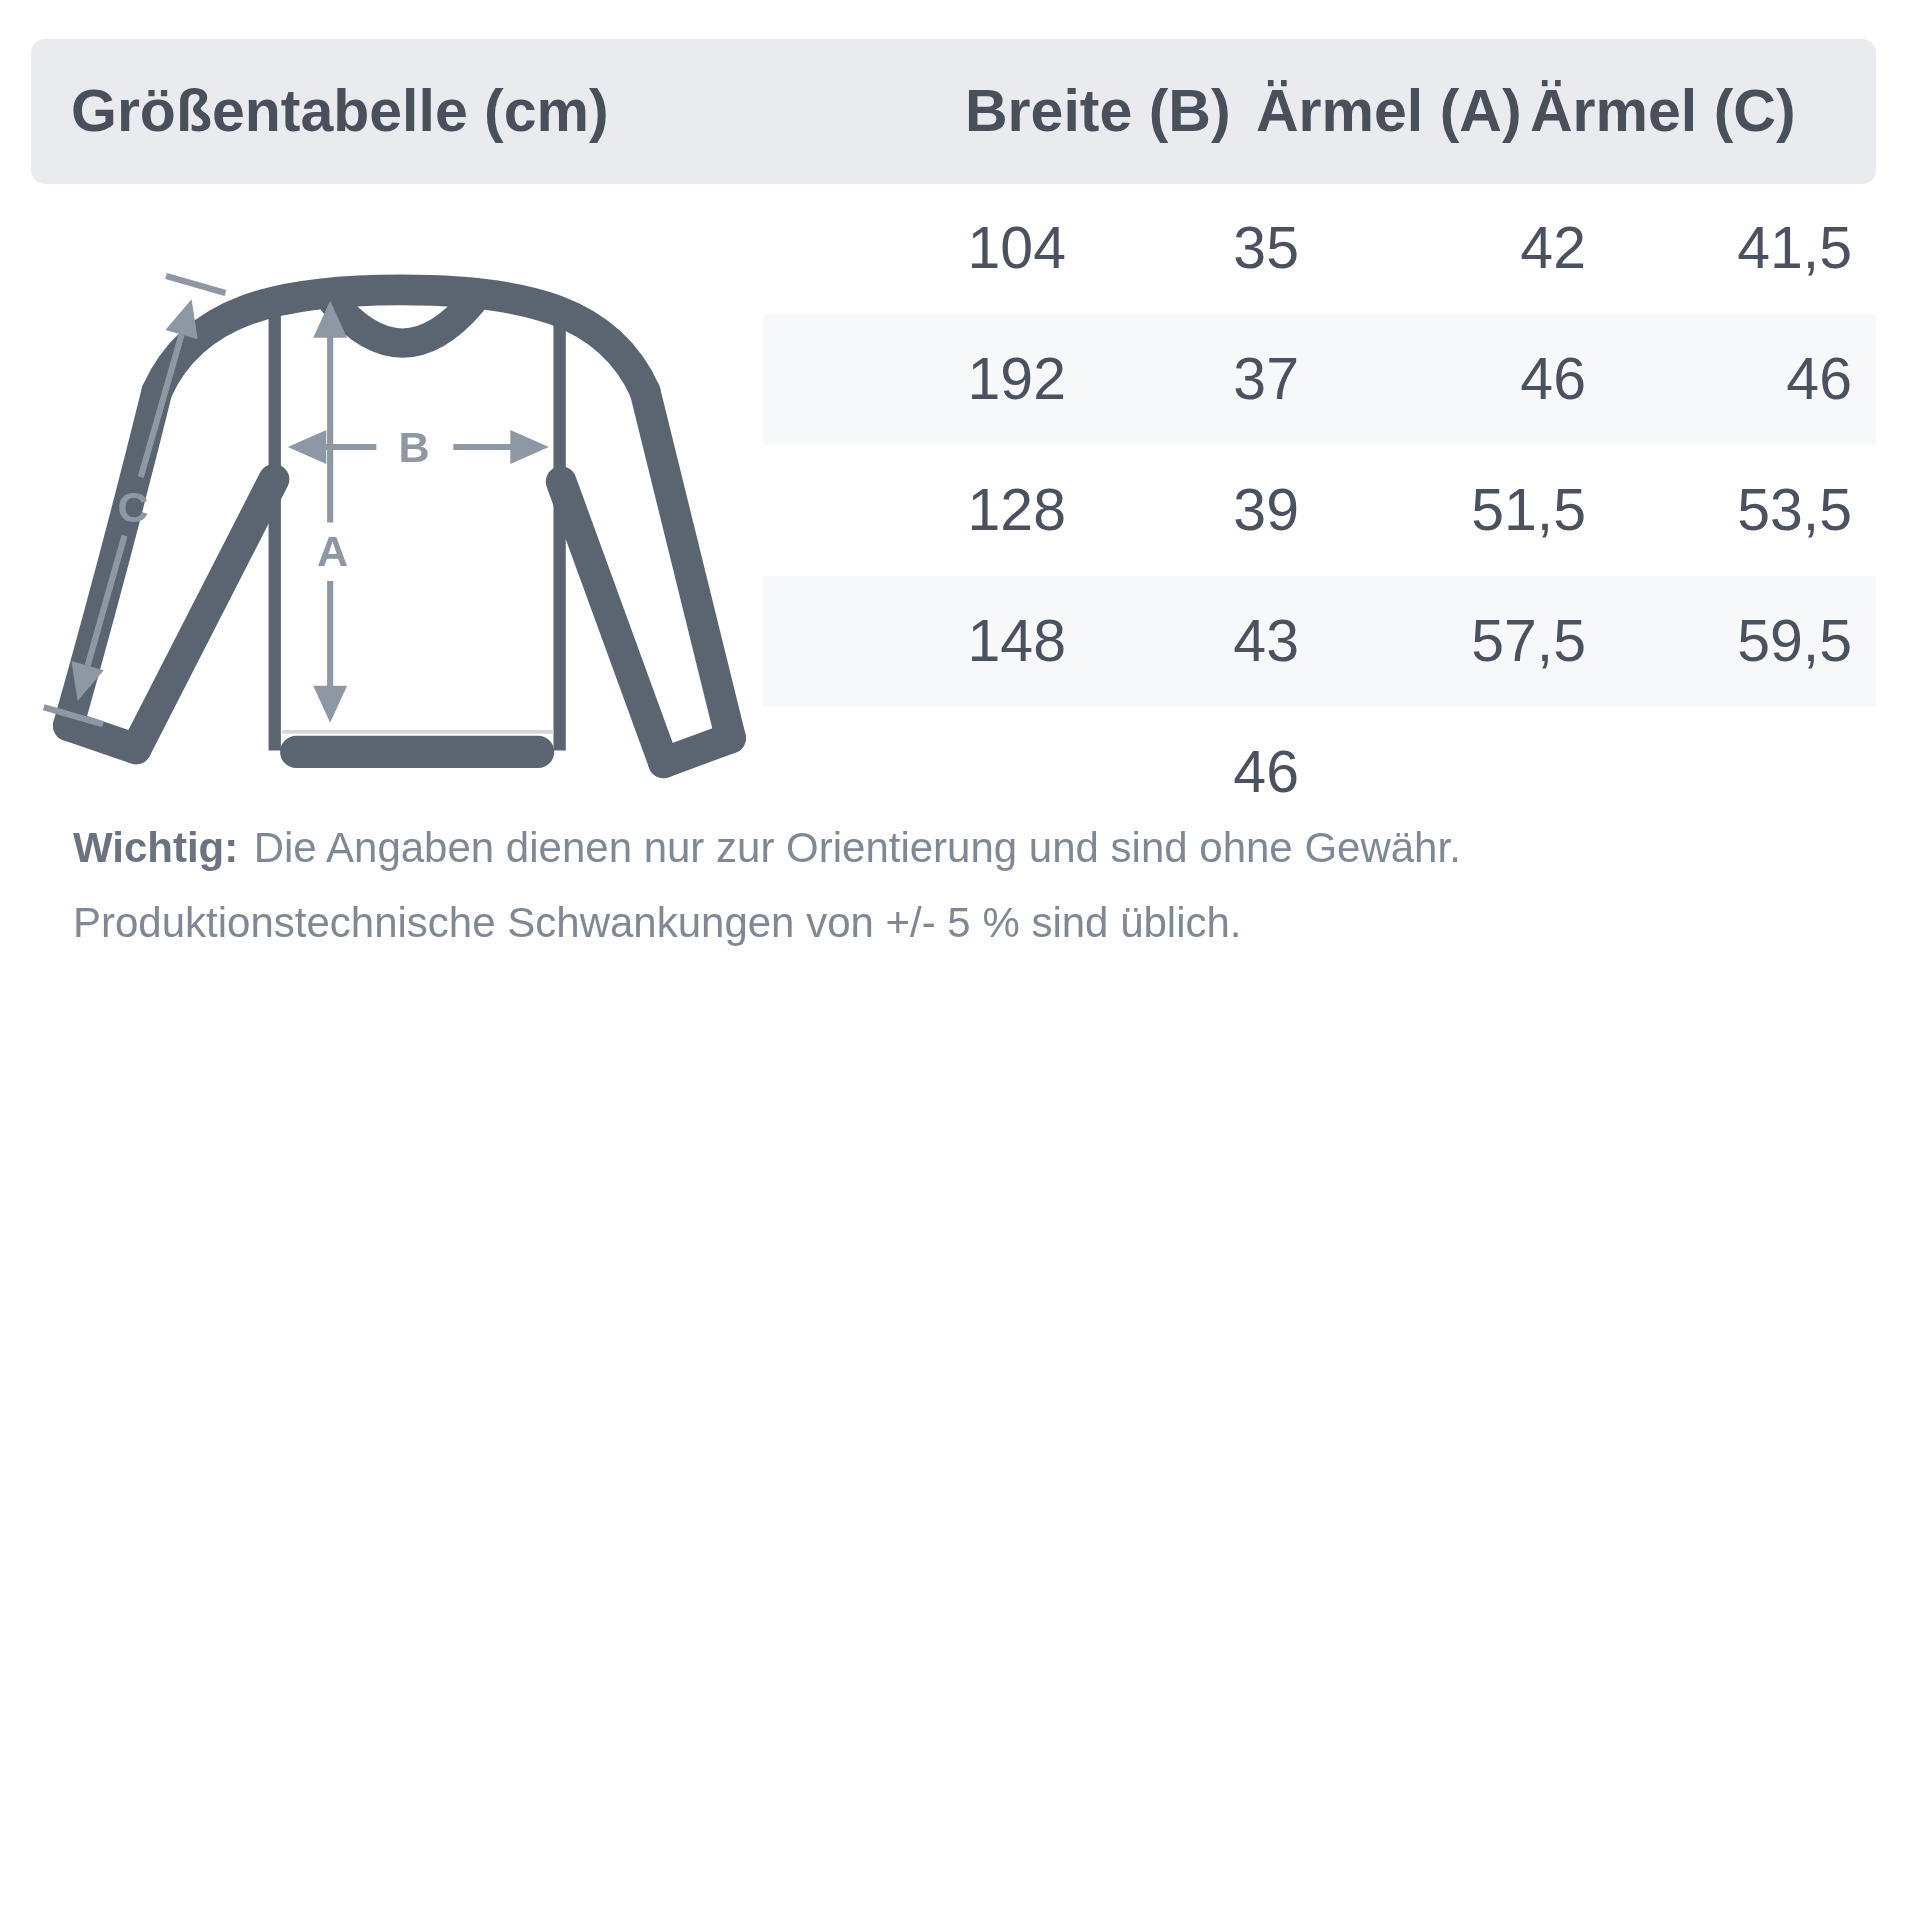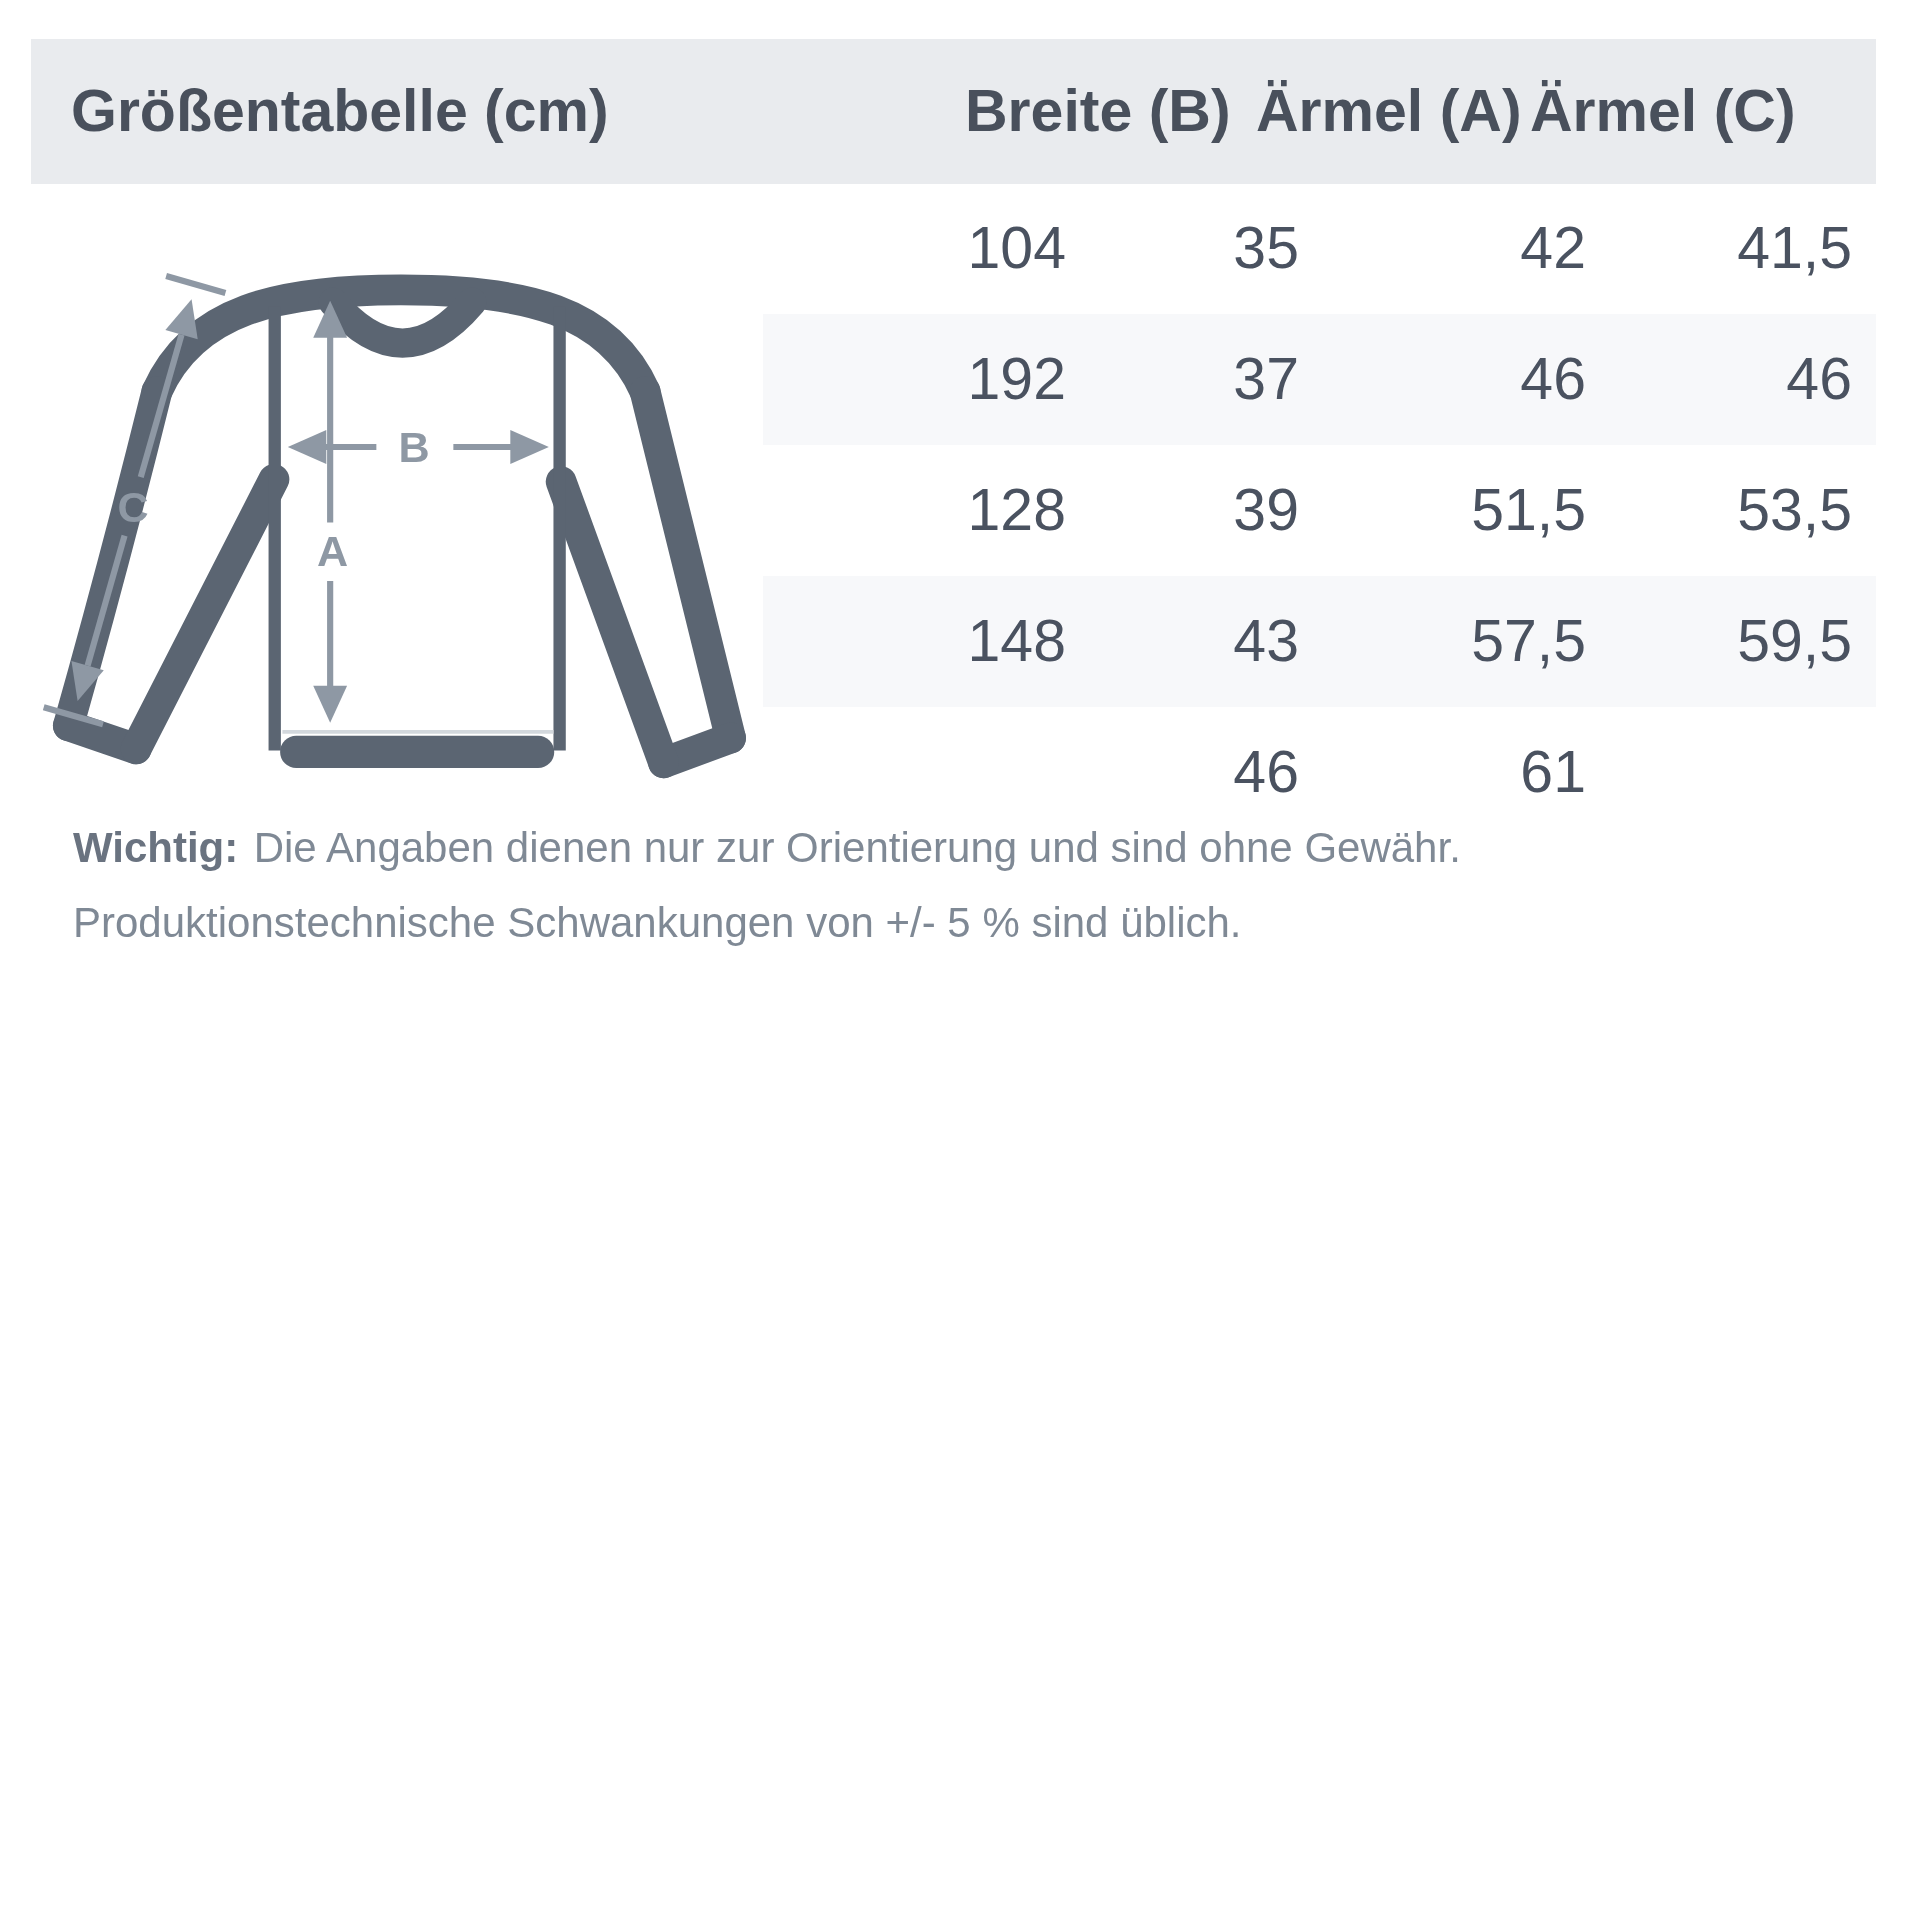--- a/index.html
+++ b/index.html
@@ -8,20 +8,21 @@
     width:1926px; height:1926px;
     font-family:"Liberation Sans", sans-serif;
     position:relative; overflow:hidden;
   }
   #stage { position:absolute; left:0; top:0; width:1926px; height:1926px; background:#ffffff; }
 
   
   .header-band {
     position:absolute; left:31px; top:39px; width:1845px; height:145px;
     background:#e9ebee;
+    border-radius:14px;
   }
   .title {
     position:absolute; left:40px; top:0; height:145px; line-height:145px;
     font-size:59px; font-weight:bold; color:#49505c; white-space:nowrap;
   }
   .hcell {
     position:absolute; top:0; height:145px; line-height:145px;
     width:324px; margin-left:-162px; 
     font-size:59px; font-weight:bold; color:#49505c; white-space:nowrap;
   }
@@ -87,21 +88,20 @@
     <div class="cell c-aermel">53,5</div>
   </div>
   <div class="trow alt" style="top:576px">
     <div class="cell c-size">148</div>
     <div class="cell c-breite">43</div>
     <div class="cell c-hoehe">57,5</div>
     <div class="cell c-aermel">59,5</div>
   </div>
   <div class="trow" style="top:707px">
     <div class="cell c-breite">46</div>
-    <div class="cell c-hoehe">61</div>
   </div>
 
   <div class="diagram">
     <svg viewBox="0 0 960 800">
       <g stroke="#5b6572" stroke-width="40" fill="none" stroke-linecap="round" stroke-linejoin="round">
 
         <path d="M 163,228 C 210,122 320,96 480,96 C 640,96 750,122 797,228"></path>
 
         <path d="M 392,112 Q 482,218 572,112" stroke-width="38"></path>
 

